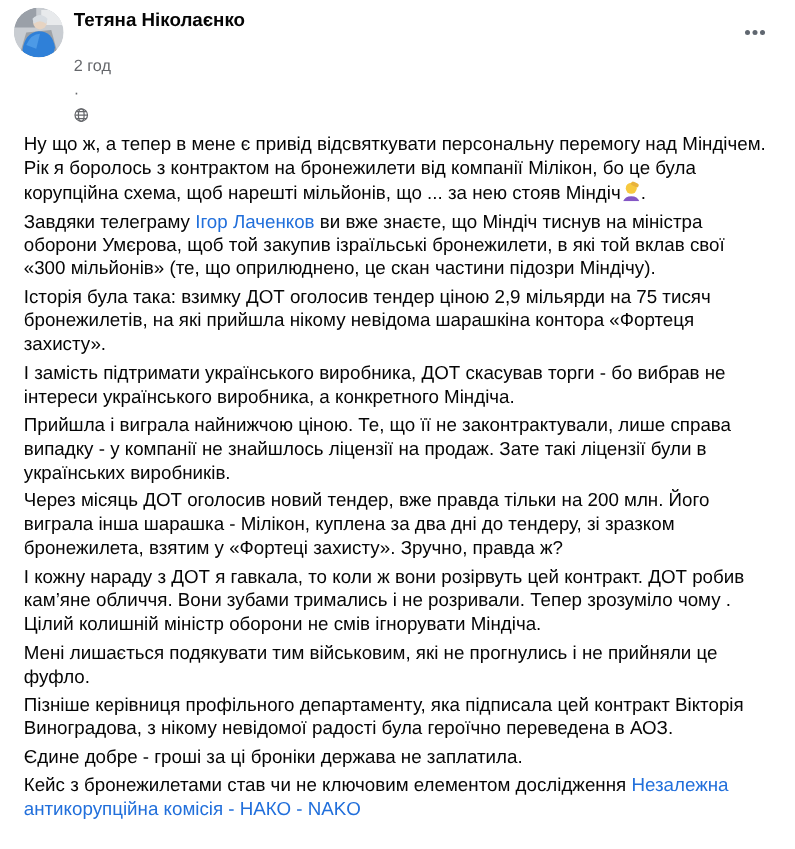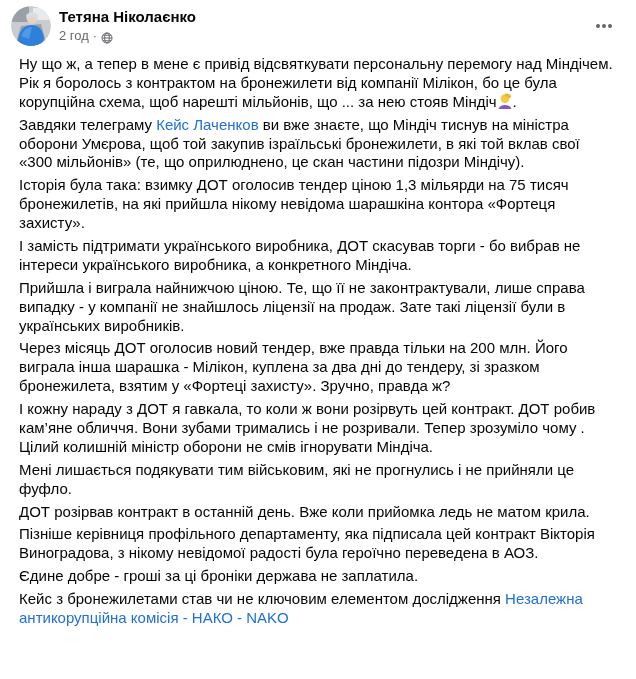--- a/index.html
+++ b/index.html
@@ -23,22 +23,22 @@
   .avatar{
     width:40px;height:40px;border-radius:50%;overflow:hidden;flex:0 0 40px;
     cursor:pointer;
   }
   .avatar svg{display:block;}
   .header-info{flex:1;margin-left:8px;padding-top:1px;}
   .author{
     font-size:15px;font-weight:700;color:var(--text);line-height:19px;cursor:pointer;
   }
   .meta{
-    display:flex;align-items:flex-end;gap:4px;
-    font-size:13px;color:var(--muted);line-height:17px;margin-top:1px;
+    display:flex;align-items:flex-start;gap:4px;
+    font-size:13px;color:var(--muted);line-height:17px;margin-top:18px;flex-direction:column;
   }
   .meta .globe{display:inline-flex;align-items:center;}
   .menu-btn{
     width:32px;height:32px;border-radius:50%;
     display:flex;align-items:center;justify-content:center;
     margin-top:4px;cursor:pointer;
   }
   .content{
     padding:9px 19px 0 19px;
     font-size:15px;line-height:1.26;color:var(--text);
@@ -95,25 +95,24 @@
   </div>
 
   <div class="content">
       <div class="para"><span>Ну що ж, а тепер в мене є привід відсвяткувати персональну перемогу над Міндічем. Рік я боролось з контрактом на бронежилети від компанії Мілікон, бо це була корупційна схема, щоб нарешті мільйонів, що  ... за нею стояв Міндіч</span><span class="emoji-icon" aria-label="🤦‍♀️"><svg width="16" height="16" viewBox="0 0 16 16">
             <path d="M1.5 16 a6.8 5.8 0 0 1 13 0 z" fill="#8457c5"></path>
             <circle cx="8" cy="5.6" r="4.4" fill="#f7c93f"></circle>
             <g transform="rotate(26 11 2.8)">
               <rect x="7.6" y="1" width="6.4" height="3.2" rx="1.6" fill="#e9b33c"></rect>
             </g>
           </svg></span><span>.</span></div>
-      <div class="para"><span>Завдяки телеграму </span><a>Кейс Лаченков</a><span> ви вже знаєте, що Міндіч тиснув на міністра оборони Умєрова, щоб той закупив ізраїльські бронежилети, в які той вклав свої «300 мільйонів» (те, що оприлюднено, це скан частини підозри Міндічу).</span></div>
-      <div class="para"><span>Історія була така: взимку ДОТ оголосив тендер ціною 1,3 мільярди на 75 тисяч бронежилетів, на які прийшла нікому невідома шарашкіна контора «Фортеця захисту».</span></div>
+      <div class="para"><span>Завдяки телеграму </span><a>Ігор Лаченков</a><span> ви вже знаєте, що Міндіч тиснув на міністра оборони Умєрова, щоб той закупив ізраїльські бронежилети, в які той вклав свої «300 мільйонів» (те, що оприлюднено, це скан частини підозри Міндічу).</span></div>
+      <div class="para"><span>Історія була така: взимку ДОТ оголосив тендер ціною 2,9 мільярди на 75 тисяч бронежилетів, на які прийшла нікому невідома шарашкіна контора «Фортеця захисту».</span></div>
       <div class="para"><span>І замість підтримати українського виробника, ДОТ скасував торги - бо вибрав не інтереси українського виробника, а конкретного Міндіча.</span></div>
       <div class="para"><span>Прийшла і виграла найнижчою ціною. Те, що її не законтрактували, лише справа випадку - у компанії не знайшлось ліцензії на продаж. Зате такі ліцензії були в українських виробників.</span></div>
       <div class="para"><span>Через місяць ДОТ оголосив новий тендер, вже правда тільки на 200 млн. Його виграла інша шарашка - Мілікон, куплена за два дні до тендеру, зі зразком бронежилета, взятим у «Фортеці захисту». Зручно, правда ж?</span></div>
       <div class="para"><span>І кожну нараду з ДОТ я гавкала, то коли ж вони розірвуть цей контракт. ДОТ робив кам’яне обличчя. Вони зубами тримались і не розривали. Тепер зрозуміло чому . Цілий колишній міністр оборони не смів ігнорувати Міндіча.</span></div>
       <div class="para"><span>Мені лишається подякувати тим військовим, які не прогнулись і не прийняли це фуфло.</span></div>
-      <div class="para"><span>ДОТ розірвав контракт в останній день. Вже коли прийомка ледь не матом крила.</span></div>
       <div class="para"><span>Пізніше керівниця профільного департаменту, яка підписала цей контракт Вікторія Виноградова, з нікому невідомої радості була героїчно переведена в АОЗ.</span></div>
       <div class="para"><span>Єдине добре - гроші за ці броніки держава не заплатила.</span></div>
       <div class="para"><span>Кейс з бронежилетами став чи не ключовим елементом  дослідження </span><a>Незалежна антикорупційна комісія - НАКО - NAKO</a></div>
     </div>
 </div>
 
 </body></html>

